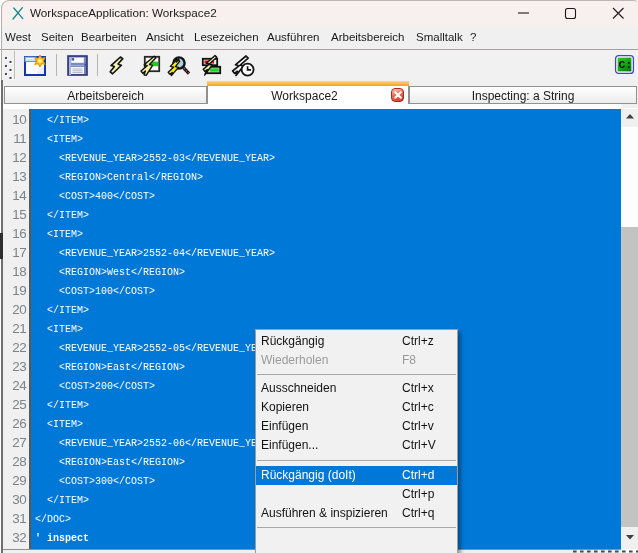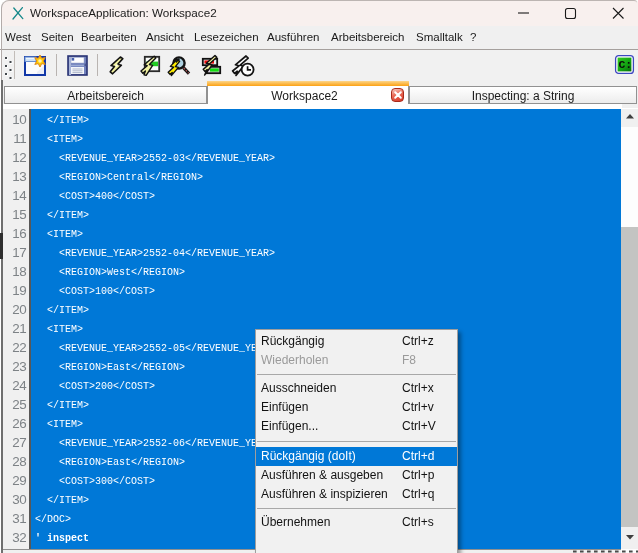--- a/index.html
+++ b/index.html
@@ -272,47 +272,46 @@
       <span class="sc">F8</span>
     </div>
   <div class="csep">
       <div></div>
     </div>
   <div class="ci">
       <span class="lab">Ausschneiden</span>
       <span class="sc">Ctrl+x</span>
     </div>
   <div class="ci">
+      <span class="lab">Kopieren</span>
+      <span class="sc">Ctrl+c</span>
+    </div>
+  <div class="ci">
       <span class="lab">Einfügen</span>
       <span class="sc">Ctrl+v</span>
     </div>
   <div class="ci">
       <span class="lab">Einfügen...</span>
       <span class="sc">Ctrl+V</span>
     </div>
   <div class="csep" style="height:11px">
       <div style="top:5px"></div>
     </div>
   <div class="ci hl">
       <span class="lab">Rückgängig (doIt)</span>
       <span class="sc">Ctrl+d</span>
     </div>
   <div class="ci">
-      <span class="lab">Ausführen &amp; ausgeben</span>
       <span class="sc">Ctrl+p</span>
     </div>
   <div class="ci">
       <span class="lab">Ausführen &amp; inspizieren</span>
       <span class="sc">Ctrl+q</span>
     </div>
   <div class="csep">
       <div></div>
-    </div>
-  <div class="ci">
-      <span class="lab">Übernehmen</span>
-      <span class="sc">Ctrl+s</span>
     </div>
 </div>
 
 <div class="abs" style="left:1px;top:0;width:636px;height:552px;border-top:1px solid #bcb5b2;
      border-left:1px solid #b3acaa;border-radius:8px 3px 0 0;pointer-events:none;z-index:40;box-sizing:border-box;"></div>
 <div class="abs" style="left:1px;top:80px;width:2px;height:473px;background:#6f6f6f;z-index:41;"></div>
 <div class="abs" style="left:0px;top:233px;width:3px;height:26px;background:#2e2e2e;z-index:42;"></div>
 
 </body></html>

